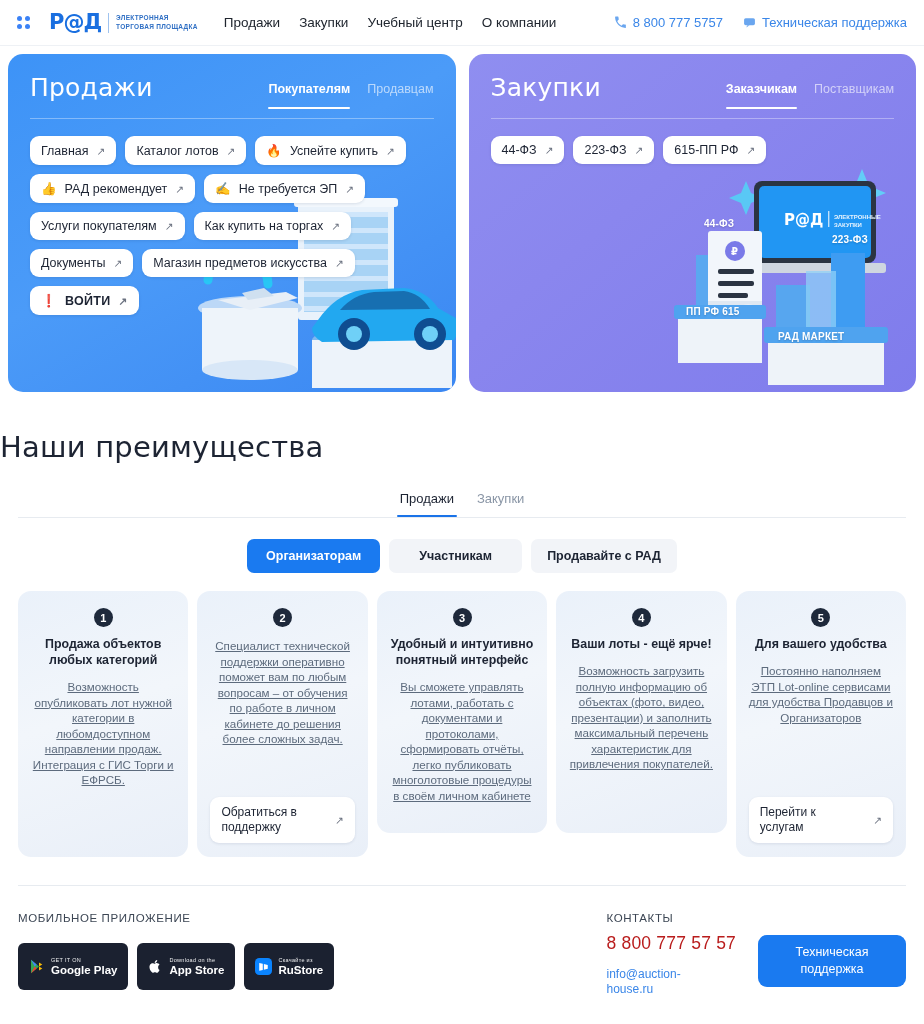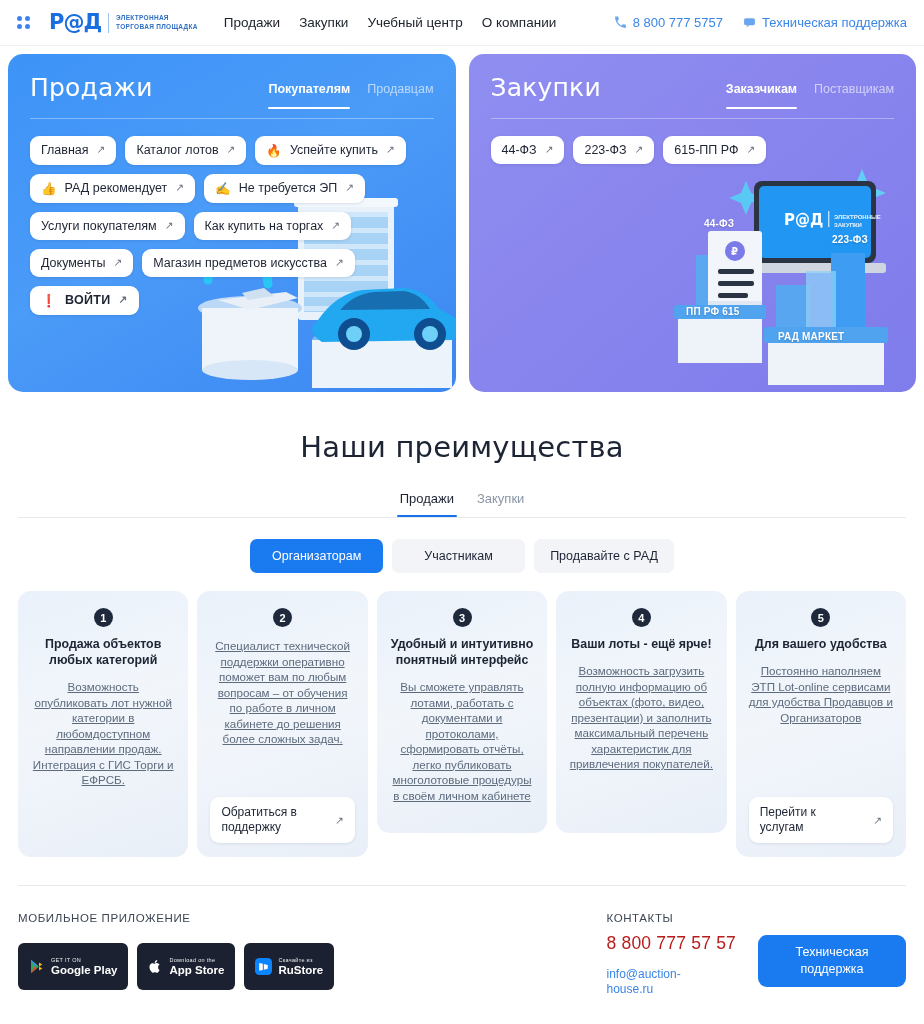--- a/index.html
+++ b/index.html
@@ -44,49 +44,49 @@
                 font-family:"DejaVu Sans", sans-serif; }
   .hero-tabs { margin-left:auto; display:flex; gap:17px; padding-top:9px; }
   .hero-tab { font-size:12.5px; color:rgba(255,255,255,.62); position:relative; padding-bottom:13px;
               white-space:nowrap; }
   .hero-tab.on { color:#fff; font-weight:700; }
   .hero-tab.on:after { content:""; position:absolute; left:0; right:0; bottom:0; height:2.5px;
                        background:#fff; border-radius:2px; }
   .hero-rule { height:1px; background:rgba(255,255,255,.35); margin-top:9px; }
   .chips { display:flex; flex-wrap:wrap; gap:9px; margin-top:17px; position:relative; z-index:3; }
   .chip {
-    display:inline-flex; gap:8px;
+    display:inline-flex; align-items:center; gap:8px;
     background:#fff; border-radius:9px; padding:7px 11px;
     font-size:12.5px; color:#1d2433; white-space:nowrap;
     box-shadow:0 1px 3px rgba(20,40,80,.12);
   }
   .chip .arr { color:#6b7280; font-size:10.5px; }
   .chip .emo { font-size:12.5px; }
   .chip.login { font-weight:700; letter-spacing:.3px; }
   .chip.login .bang { color:#e23b3b; font-weight:800; }
 
   
   .art-left { position:absolute; right:-4px; bottom:0; width:270px; height:200px; z-index:1; }
   .art-right { position:absolute; right:0; bottom:0; width:250px; height:225px; z-index:1; }
   .art-right .lbl { position:absolute; color:#fff; font-weight:800; font-size:10px;
                     text-shadow:0 1px 2px rgba(0,0,0,.18); letter-spacing:.2px; }
 
   
   .adv { padding-top:38px; }
-  .adv-title { text-align:center; font-size:29px; font-weight:400; color:#1d2433;
+  .adv-title { font-size:29px; font-weight:400; color:#1d2433;
                font-family:"DejaVu Sans", sans-serif; letter-spacing:.2px; }
   .adv-tabs { display:flex; justify-content:center; gap:23px; margin-top:27px; }
   .adv-tab { font-size:13px; color:#8a96a6; padding-bottom:11px; position:relative; }
   .adv-tab.on { color:#1d2433; }
   .adv-tab.on:after { content:""; position:absolute; left:-3px; right:-3px; bottom:0; height:2.5px;
                       background:#1a73e8; border-radius:2px; }
   .adv-rule { height:1px; background:#e7ebf0; margin:0 18px; }
   .seg { display:flex; justify-content:center; gap:9px; margin-top:21px; }
   .seg-btn { min-width:133px; text-align:center; padding:10px 16px; border-radius:7px;
-             font-size:12.5px; background:#f2f4f8; color:#1d2433; white-space:nowrap; }
+             font-size:12.5px; background:#f2f4f8; color:#1d2433; white-space:nowrap;font-weight:bold; }
   .seg-btn.on { background:#1a7af0; color:#fff; }
 
   .cards { display:flex; gap:9px; padding:18px 18px 0 18px; }
   .card {
     width:171px; border-radius:13px; position:relative;
     background:linear-gradient(160deg,#eaf1fa 0%,#f2f6fb 45%,#e9eff8 100%);
     padding:17px 13px 14px 13px;
   }
   .card.tall { height:266px; }
   .card.short { height:242px; }

